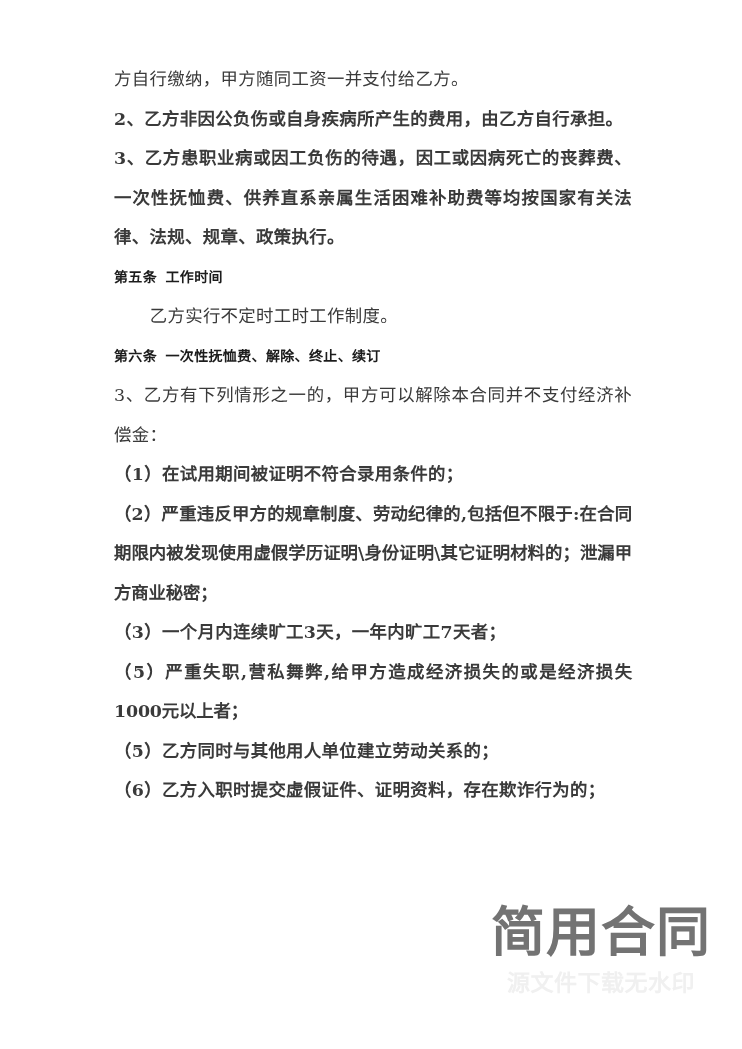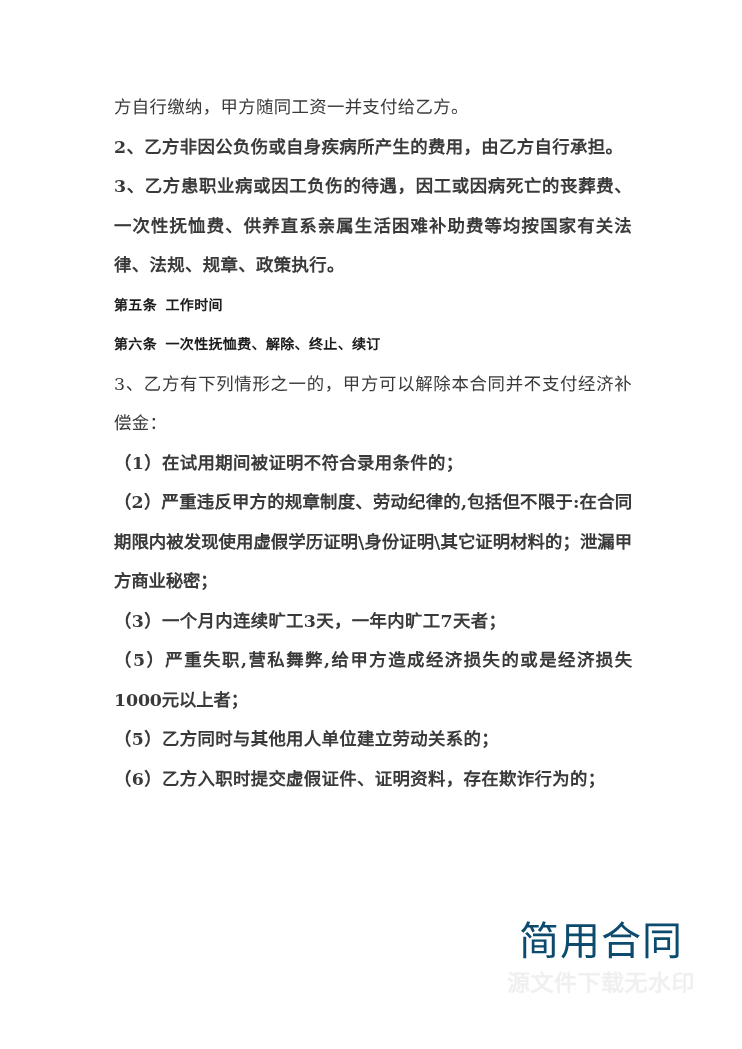--- a/index.html
+++ b/index.html
@@ -17,21 +17,21 @@
     overflow: hidden;
     font-family: "DejaVu Serif", "Liberation Serif", serif;
     color: #2b2b2b;
     box-sizing: border-box;
   }
 
   
   .doc-body {
     position: absolute;
     left: 114px;
-    top: 88px;
+    top: 60px;
     width: 518px;
   }
 
   
   .p {
     font-size: 17.4px;
     line-height: 39.5px;
     letter-spacing: 0.35px;
     color: #3a3a3a;
     text-align: justify;
@@ -80,24 +80,24 @@
     right: 18px;
     bottom: 49px;
     width: 246px;
     text-align: center;
     user-select: none;
     pointer-events: none;
   }
 
   .watermark-main {
     font-family: "DejaVu Sans", "Liberation Sans", sans-serif;
-    font-size: 40px;
-    font-weight: 400;
+    font-size: 54px;
+    font-weight: 700;
     letter-spacing: 1px;
-    color: #0c4a6e;
+    color: #737373;
     line-height: 1.05;
     white-space: nowrap;
   }
 
   .watermark-sub {
     font-family: "DejaVu Sans", "Liberation Sans", sans-serif;
     font-size: 23px;
     font-weight: 700;
     letter-spacing: 0.5px;
     color: #f0f0f0;
@@ -114,20 +114,21 @@
   <div class="doc-body">
 
     <p class="p wrap">方自行缴纳，甲方随同工资一并支付给乙方。</p>
 
     <p class="p wrap">2、乙方非因公负伤或自身疾病所产生的费用，由乙方自行承担。</p>
 
     <p class="p wrap">3、乙方患职业病或因工负伤的待遇，因工或因病死亡的丧葬费、一次性抚恤费、供养直系亲属生活困难补助费等均按国家有关法律、法规、规章、政策执行。</p>
 
     <p class="heading"><span>第五条</span><span class="gap"></span><span>工作时间</span></p>
 
+    <p class="p indent">乙方实行不定时工时工作制度。</p>
 
     <p class="heading"><span>第六条</span><span class="gap"></span><span>一次性抚恤费、解除、终止、续订</span></p>
 
 
 
     <p class="p wrap">3、乙方有下列情形之一的，甲方可以解除本合同并不支付经济补偿金：</p>
 
     <p class="p wrap">（1）在试用期间被证明不符合录用条件的；</p>
 
     <p class="p wrap tight">（2）严重违反甲方的规章制度、劳动纪律的,包括但不限于:在合同期限内被发现使用虚假学历证明\身份证明\其它证明材料的；泄漏甲方商业秘密；</p>

